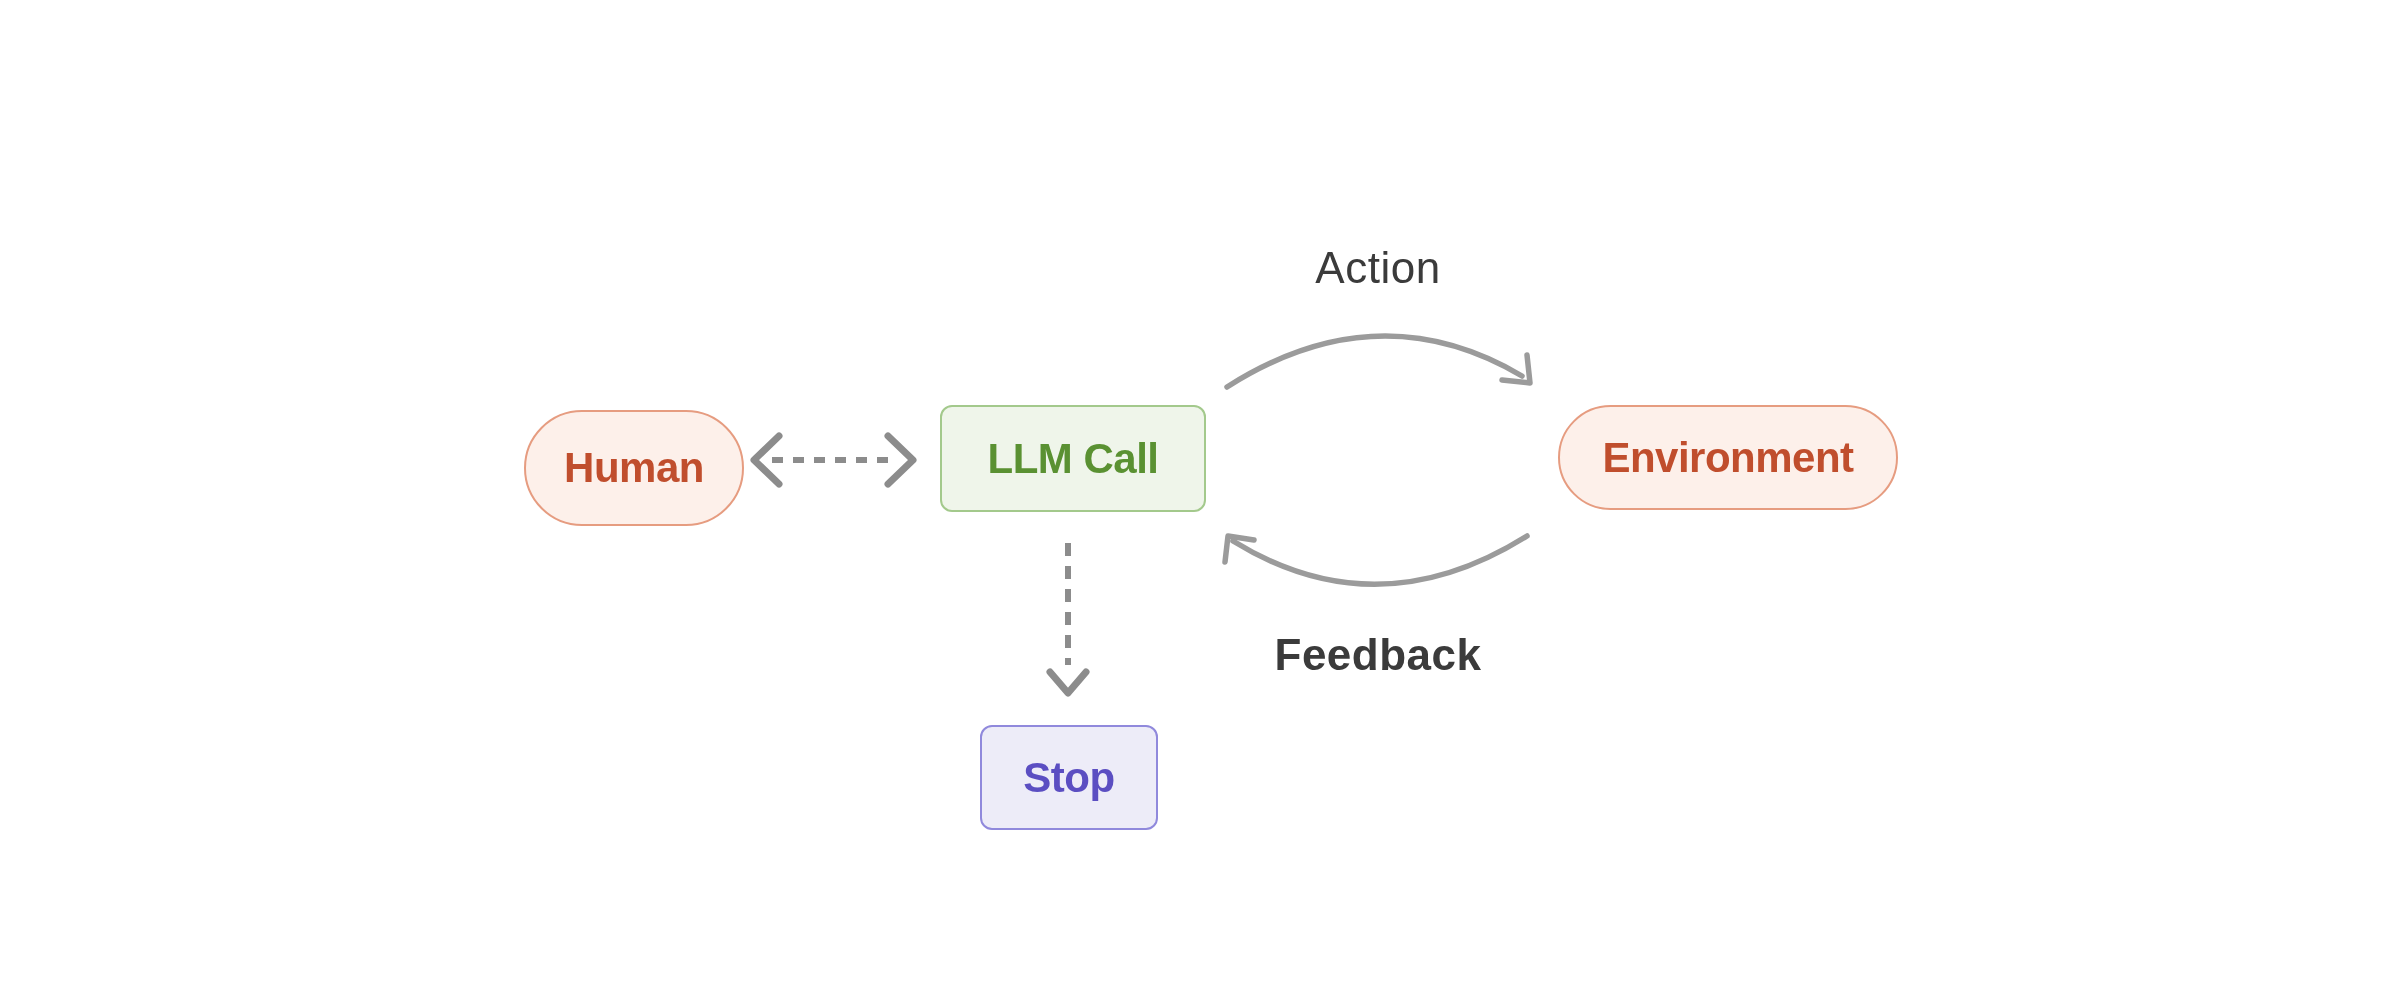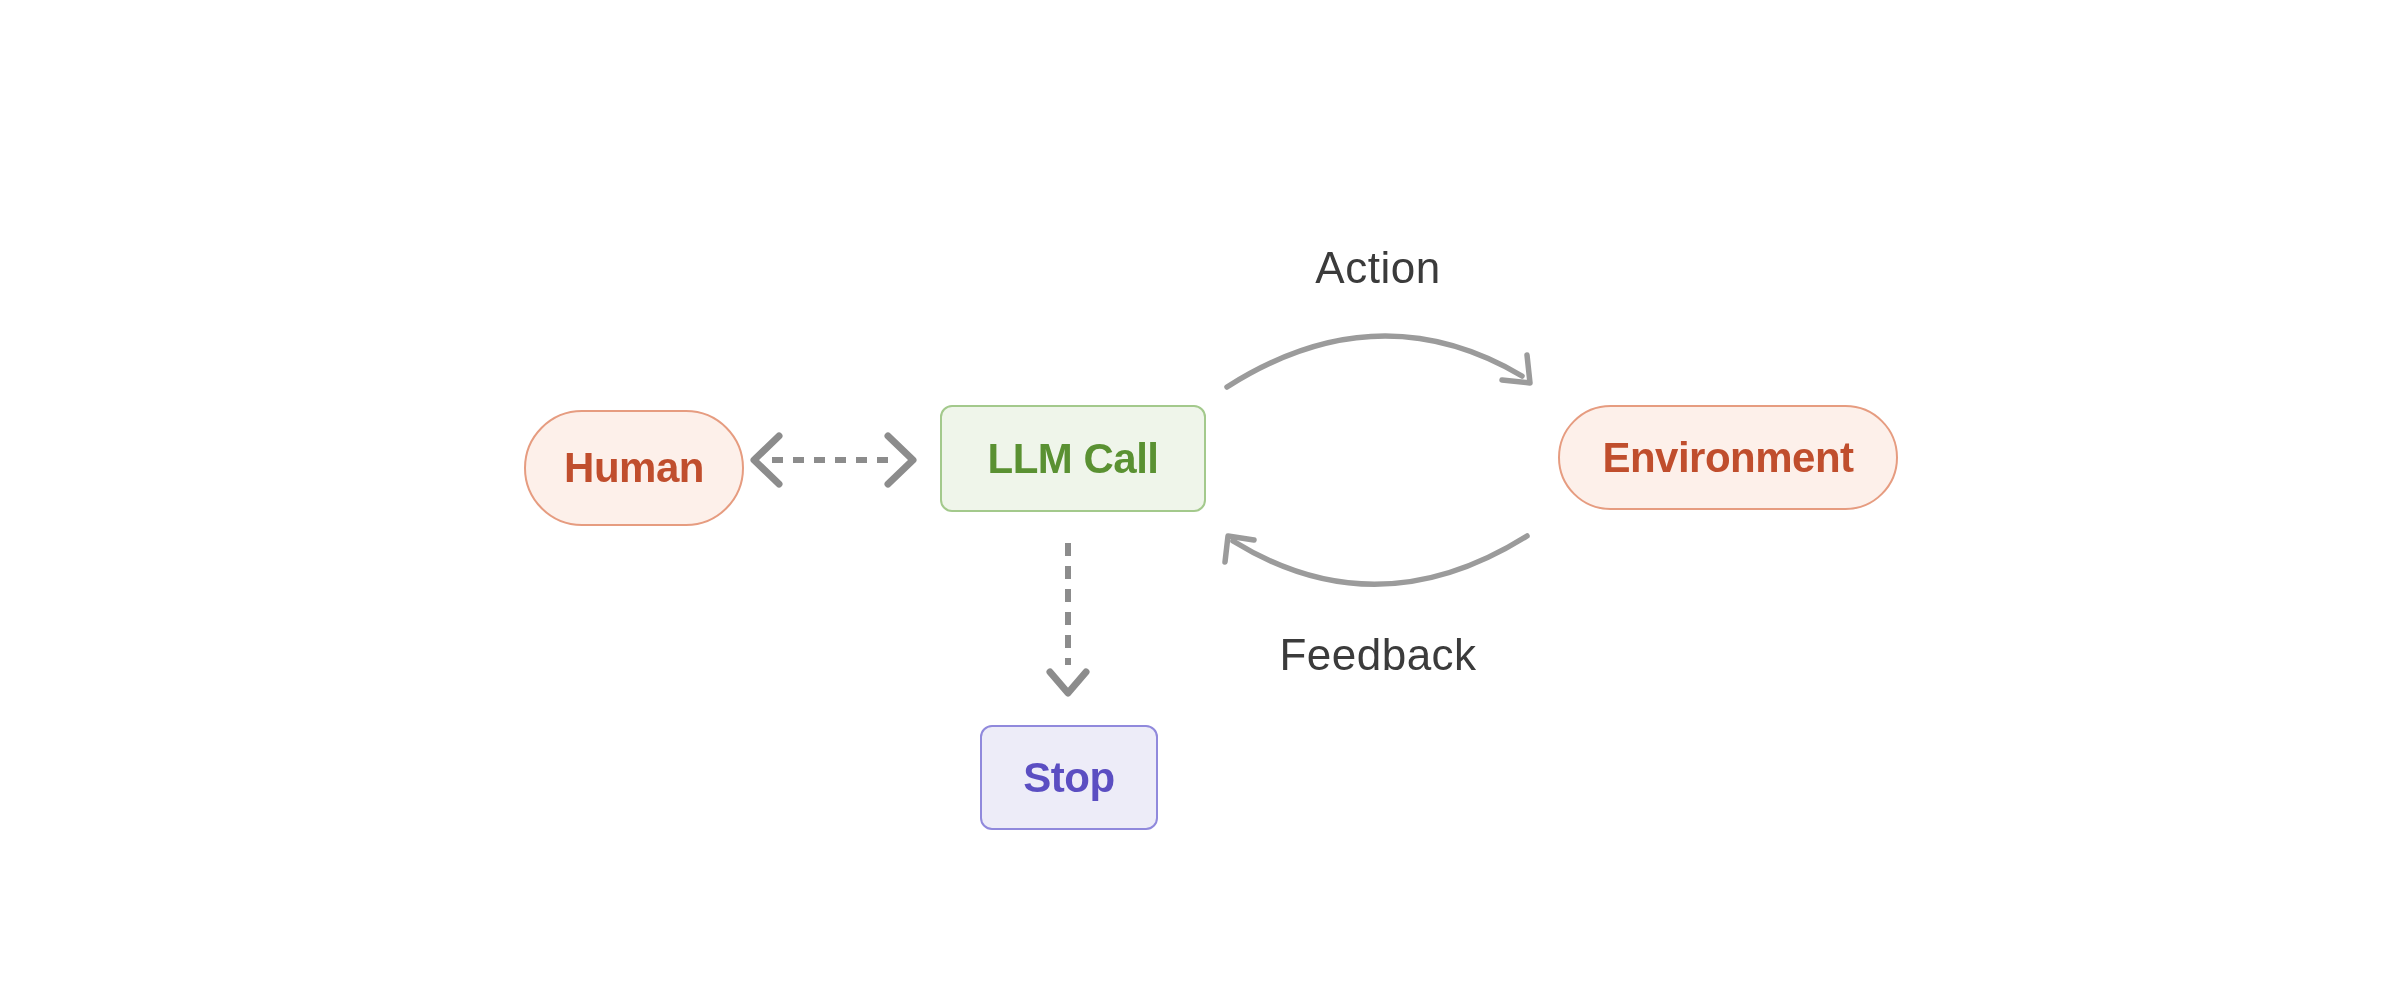--- a/index.html
+++ b/index.html
@@ -72,21 +72,21 @@
     position: absolute;
     transform: translateX(-50%);
     font-size: 44px;
     font-weight: 400;
     color: var(--edge-label-text);
     letter-spacing: 0.5px;
     white-space: nowrap;
     text-align: right;
   }
   .edge-label-action   { left: 1378px; top: 243px; }
-  .edge-label-feedback { left: 1378px; top: 630px; }
+  .edge-label-feedback { left: 1378px; top: 630px; font-weight: bold; }
 
   .arc-stroke {
     stroke: var(--edge-gray);
     stroke-width: 5.5;
     fill: none;
     stroke-linecap: round;
     stroke-linejoin: round;
   }
   .dash-stroke {
     stroke: var(--edge-dash-gray);

